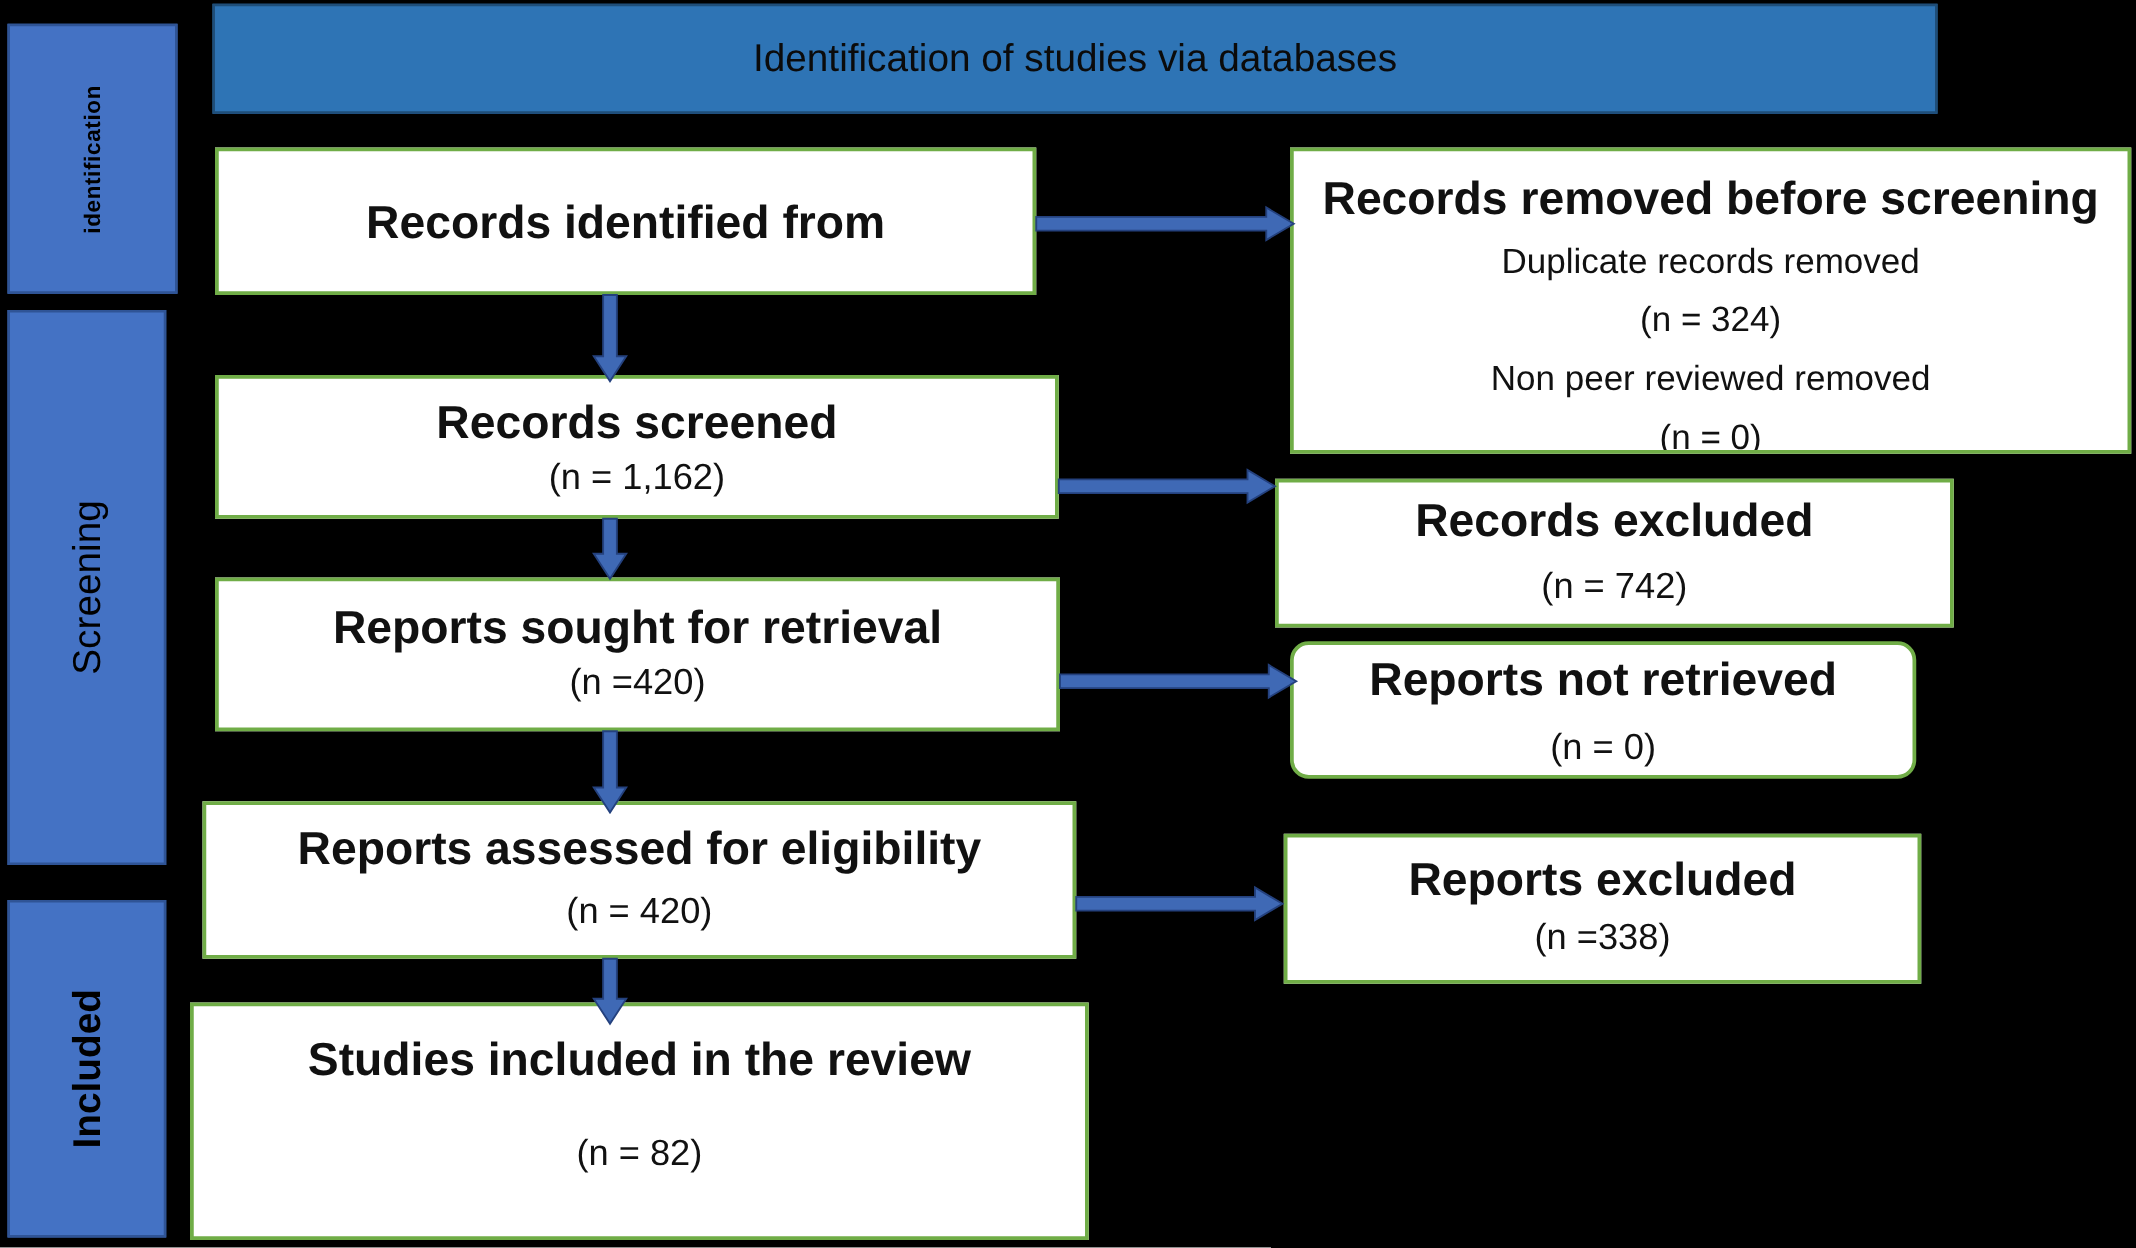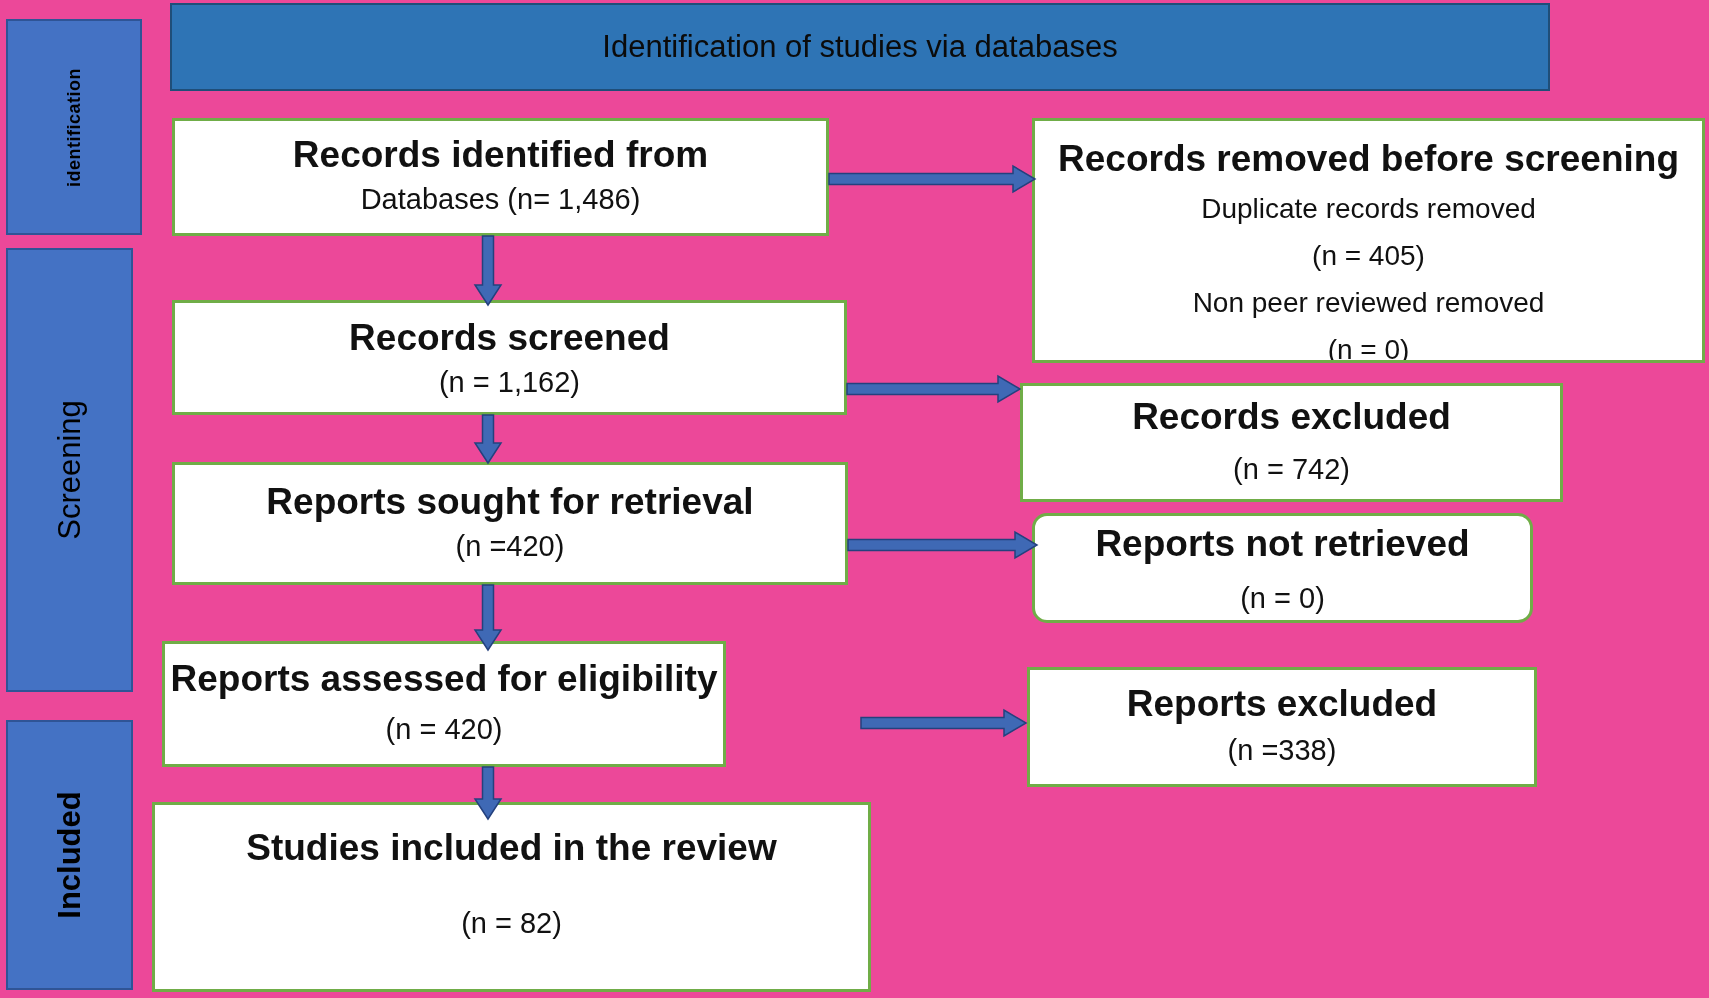--- a/index.html
+++ b/index.html
@@ -2,21 +2,21 @@
 <html style="--green: #70AD47; --banner: #2E74B5; --banner-border: #1F4E79; --side: #4472C4; --side-border: #2F5496; --arrow: #3F69B5; --arrow-border: #24417E;"><head>
 <meta charset="utf-8">
 <style>
   :root{
     --green:#70AD47; --banner:#2E74B5; --banner-border:#1F4E79;
     --side:#4472C4; --side-border:#2F5496; --arrow:#3F69B5; --arrow-border:#24417E;
     --ink:#111111;
   }
   html,body{margin:0;padding:0;background:#ffffff;}
   .canvas{
-    position:relative; width:1709px; height:998px; background:#ec4899; overflow:hidden;
+    position:relative; width:1709px; height:998px; background:#000000; overflow:hidden;
     font-family:"Liberation Sans", sans-serif; color:var(--ink);
   }
   
   .banner{
     position:absolute; left:170px; top:3px; width:1380px; height:88px;
     background:var(--banner); border:2px solid var(--banner-border);
     box-sizing:border-box; display:flex; align-items:center; justify-content:center;
   }
   .banner .txt{font-size:31px; color:#0b0b0b;}
   
@@ -40,21 +40,21 @@
   .gbox .t{font-weight:bold; font-size:37px; line-height:45px; white-space:nowrap;}
   .gbox .v{font-size:29px; line-height:45px; white-space:nowrap;}
   #b-identified{left:172px; top:118px; width:657px; height:118px;}
   #b-removed{left:1032px; top:118px; width:673px; height:245px; justify-content:flex-start; padding-top:13px;}
   #b-removed .t{line-height:50px; margin-bottom:1px;}
   #b-removed .v{font-size:28px; line-height:47px;}
   #b-screened{left:172px; top:300px; width:675px; height:115px; padding-top:4px;}
   #b-excluded1{left:1020px; top:383px; width:543px; height:119px; row-gap:8px;}
   #b-sought{left:172px; top:462px; width:676px; height:123px;}
   #b-notretrieved{left:1032px; top:513px; width:501px; height:110px; row-gap:10px; padding-top:6px;border-radius:15px;}
-  #b-assessed{left:162px; top:641px; width:564px; height:126px; row-gap:6px;}
+  #b-assessed{left:162px; top:641px; width:699px; height:126px; row-gap:6px;}
   #b-excluded2{left:1027px; top:667px; width:510px; height:120px; row-gap:2px;}
   #b-included{left:152px; top:802px; width:719px; height:190px; justify-content:flex-start; padding-top:18px;}
   #b-included .t{line-height:50px;}
   #b-included .v{margin-top:25px; line-height:50px;}
   
   svg.arrows{position:absolute; left:0; top:0; pointer-events:none;}
   svg.arrows polygon{fill:var(--arrow); stroke:var(--arrow-border); stroke-width:1.5;}
 </style>
 </head>
 <body>
@@ -70,21 +70,20 @@
   </div>
   <div class="vbox" id="side-screen">
     <span>Screening</span>
   </div>
   <div class="vbox" id="side-inc">
     <span>Included</span>
   </div>
 
   <div class="gbox" id="b-identified">
     <div class="t">Records identified from</div>
-    <div class="v">Databases (n= 1,486)</div>
   </div>
 
   <div class="gbox" id="b-screened">
     <div class="t">Records screened</div>
     <div class="v">(n = 1,162)</div>
   </div>
 
   <div class="gbox" id="b-sought">
     <div class="t">Reports sought for retrieval</div>
     <div class="v">(n =420)</div>
@@ -96,21 +95,21 @@
   </div>
 
   <div class="gbox" id="b-included">
     <div class="t">Studies included in the review</div>
     <div class="v">(n = 82)</div>
   </div>
 
   <div class="gbox" id="b-removed">
     <div class="t">Records removed before screening</div>
     <div class="v">Duplicate records removed</div>
-    <div class="v">(n = 405)</div>
+    <div class="v">(n = 324)</div>
     <div class="v">Non peer reviewed removed</div>
     <div class="v">(n = 0)</div>
   </div>
 
   <div class="gbox" id="b-excluded1">
     <div class="t">Records excluded</div>
     <div class="v">(n = 742)</div>
   </div>
 
   <div class="gbox" id="b-notretrieved">

